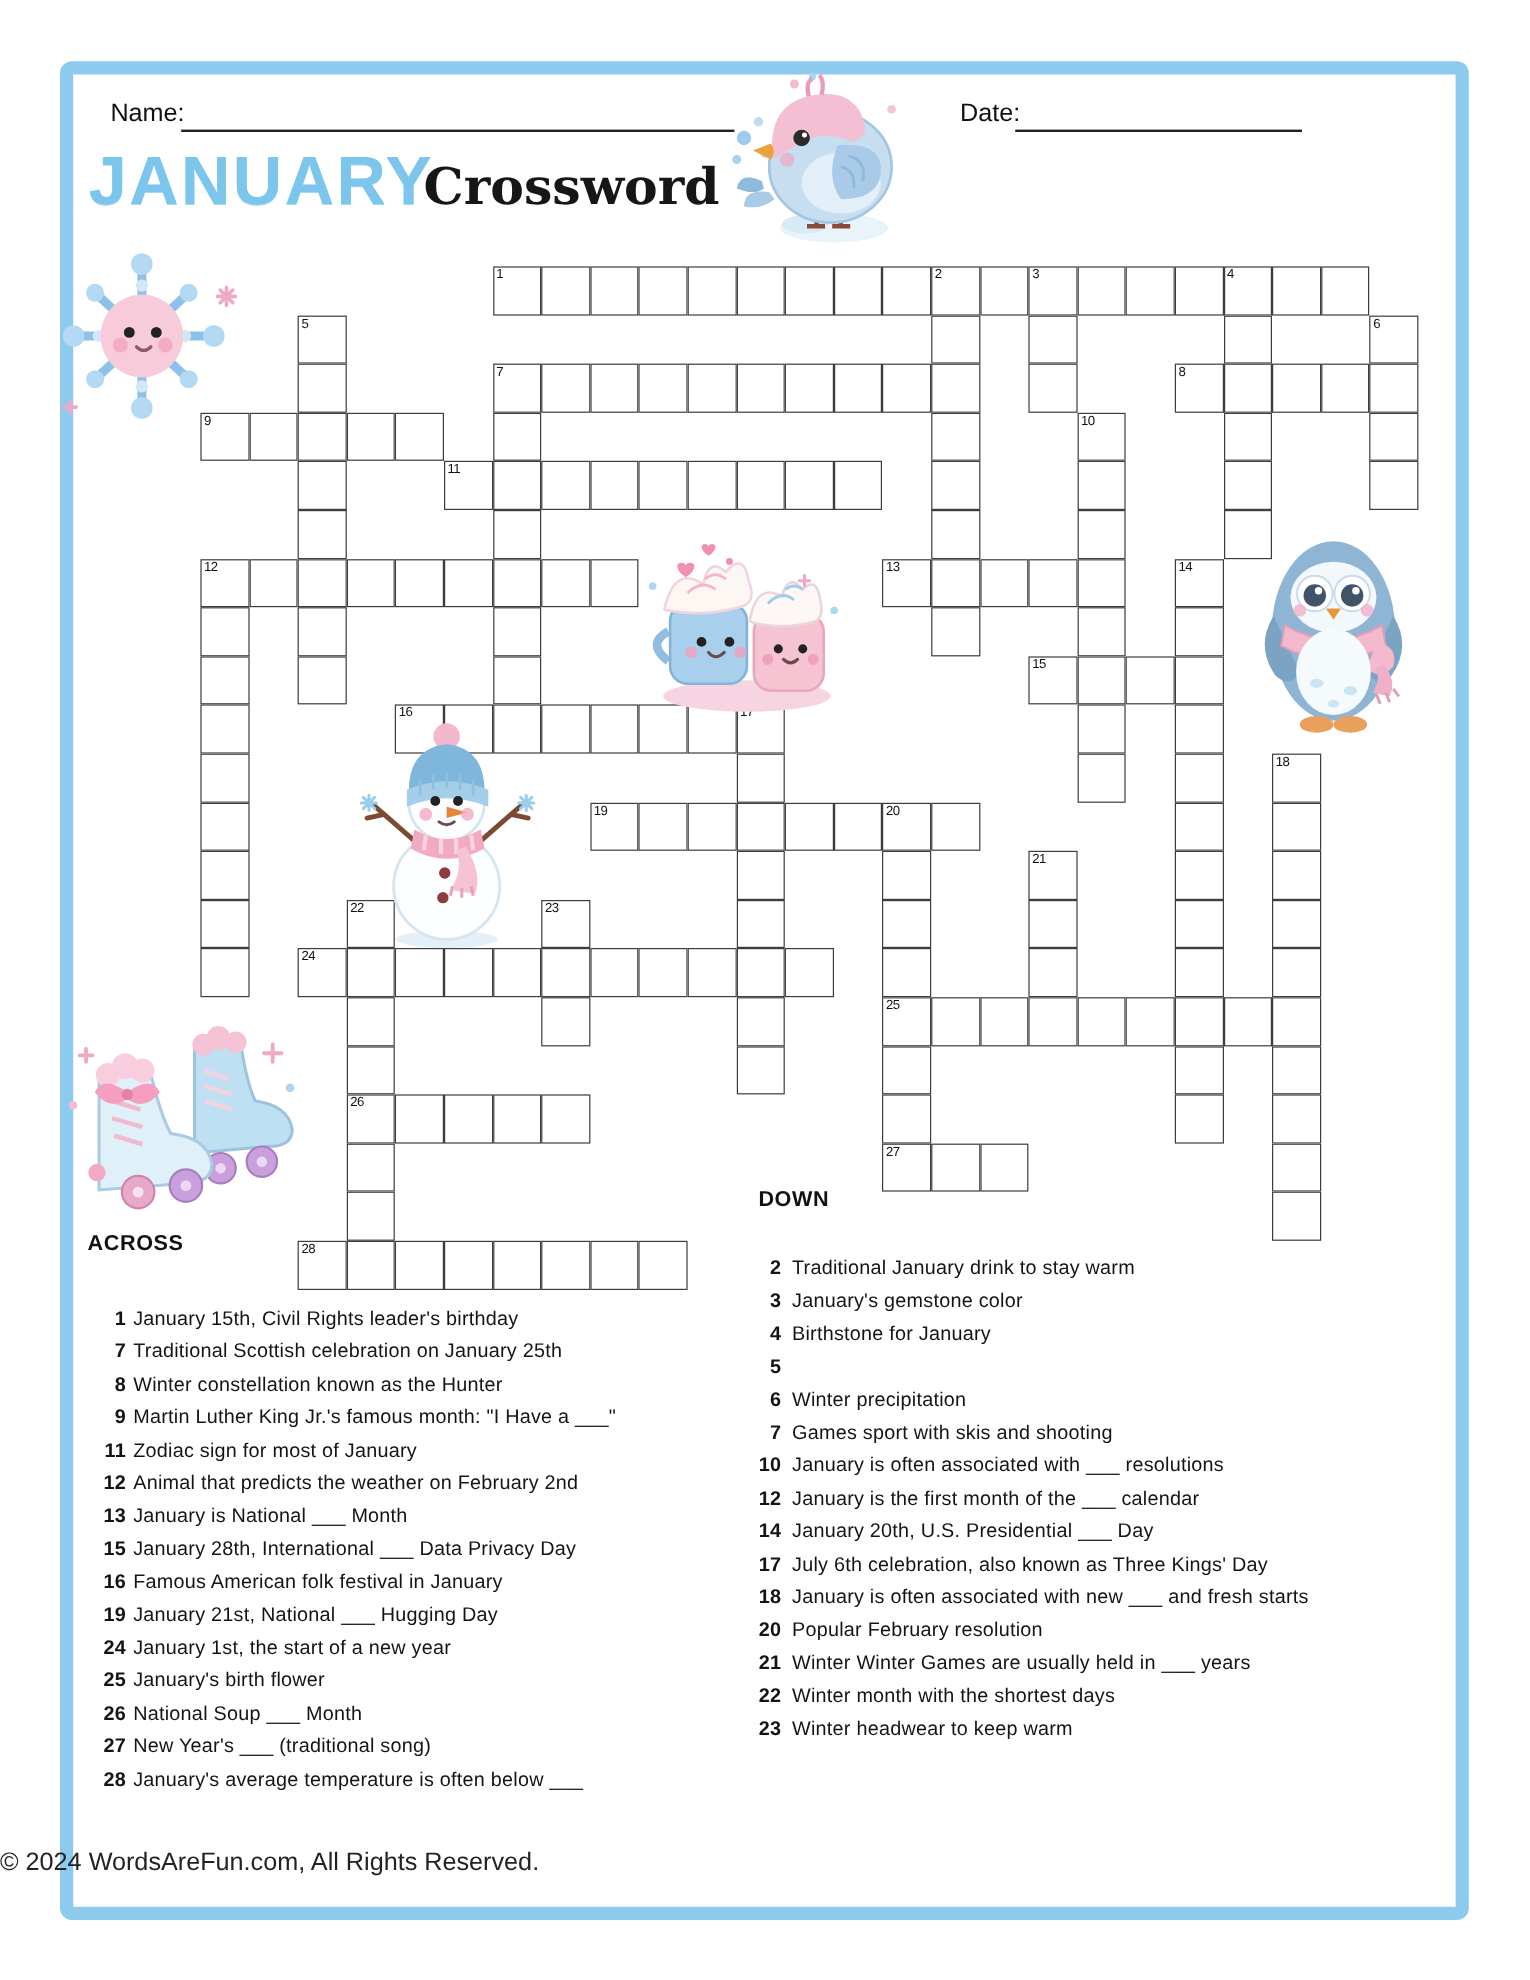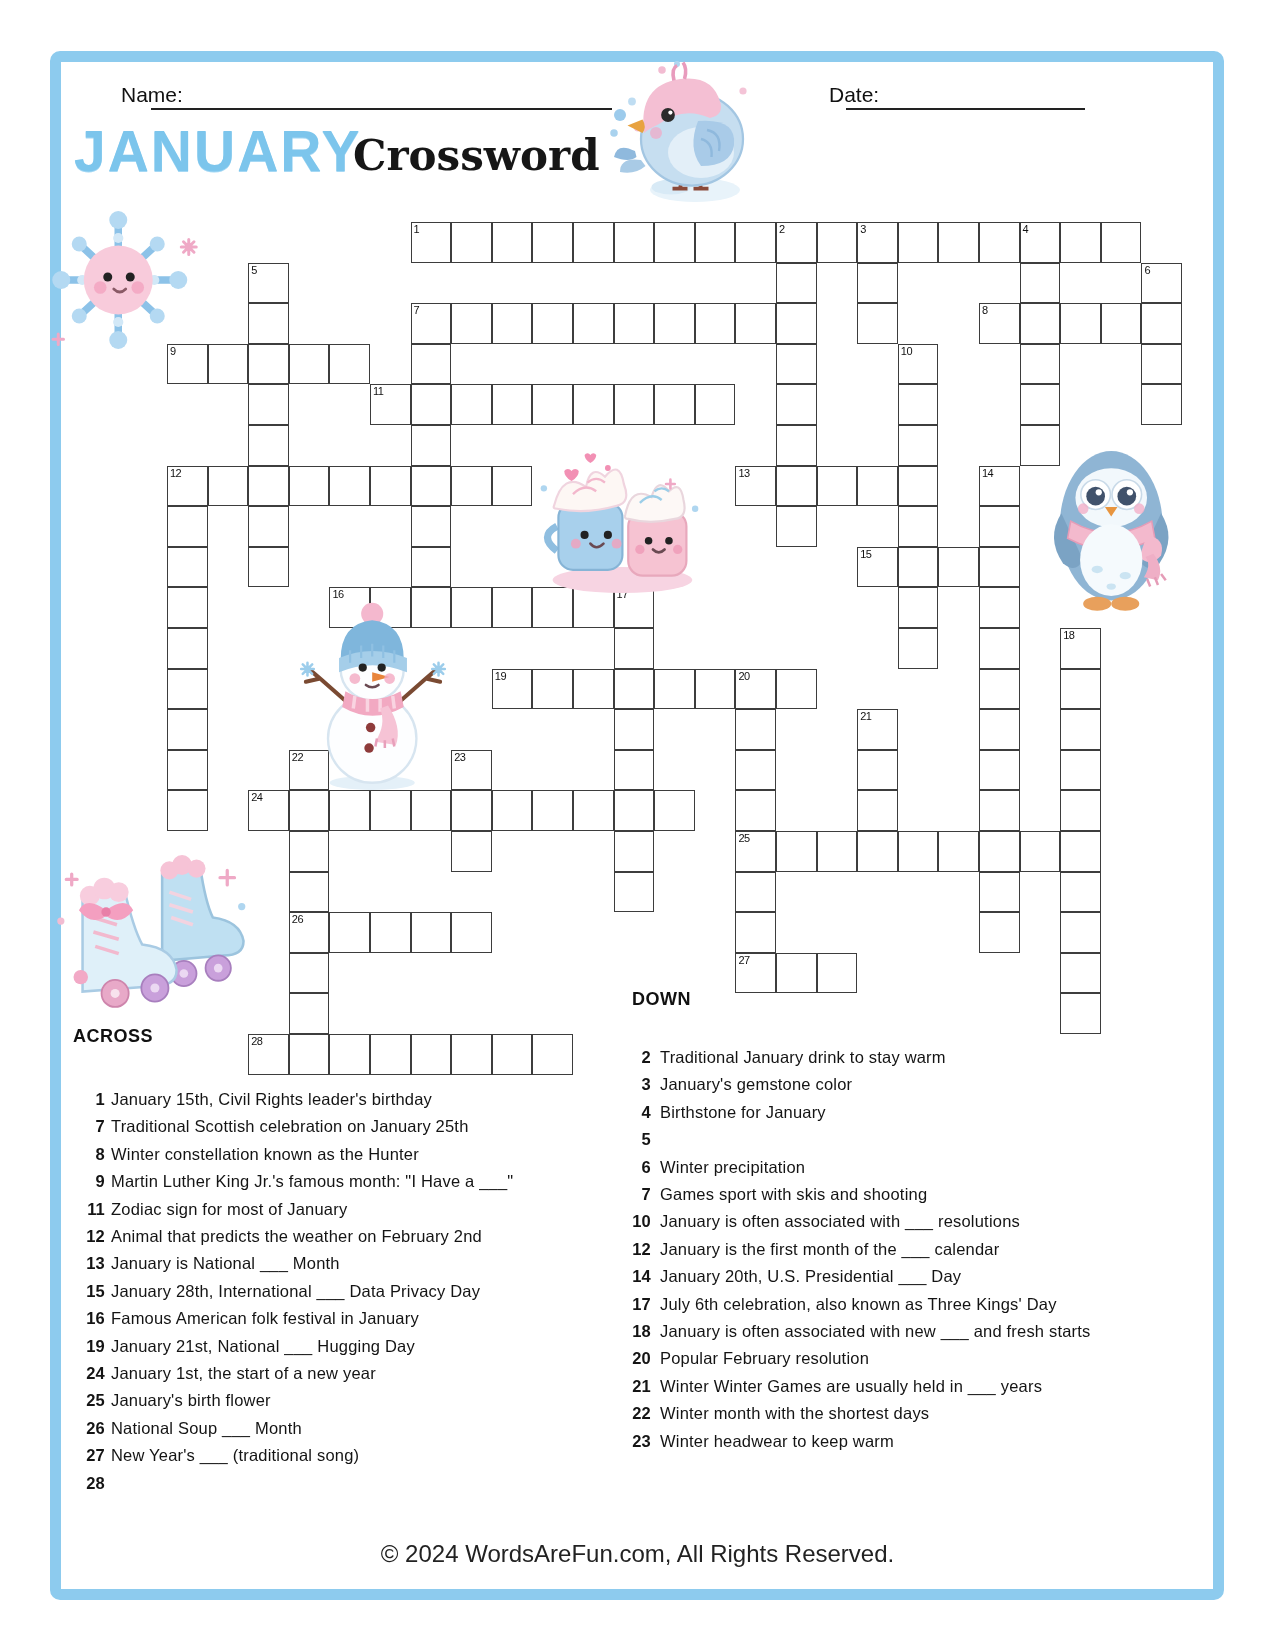--- a/index.html
+++ b/index.html
@@ -1,20 +1,20 @@
 <!DOCTYPE html>
 <html><head>
 <meta charset="utf-8">
 <style>
   html,body{margin:0;padding:0;background:#fff;}
   .page{position:relative;width:1275px;height:1650px;background:#ffffff;
         font-family:"Liberation Sans",sans-serif;overflow:hidden;}
   .border-frame{position:absolute;left:50px;top:51px;width:1152px;height:1527px;
         border:11px solid #8DCBEE;border-radius:10px;}
-  .hdr-label{position:absolute;font-size:21px;color:#111;margin-left:29px;}
+  .hdr-label{position:absolute;font-size:21px;color:#111;}
   .name-label{left:92px;top:83px;}
   .date-label{left:800px;top:83px;}
   .fill-line{position:absolute;border-bottom:2px solid #222;height:24px;}
   .name-line{left:151px;top:84px;width:461px;}
   .date-line{left:846px;top:84px;width:239px;}
   .title-january{position:absolute;left:74px;top:118px;font-size:57px;font-weight:800;
         color:#7CC5EC;letter-spacing:2px;text-shadow:0 1px 0 #a5d8f4;}
   .title-crossword{position:absolute;left:353px;top:131px;font-size:42px;font-weight:700;
         font-family:"DejaVu Serif",serif;color:#161616;}
   .grid{position:absolute;left:0;top:0;}
@@ -25,22 +25,22 @@
   .clue-heading{position:absolute;font-size:18px;font-weight:700;color:#111;letter-spacing:0.5px;}
   .heading-across{left:73px;top:1026px;}
   .heading-down{left:632px;top:989px;}
   .clue-list{position:absolute;color:#141414;}
   .clues-across{left:60px;top:1086px;width:505px;}
   .clues-down{left:604px;top:1044px;width:532px;}
   .clue{display:flex;font-size:16.5px;line-height:27.4px;letter-spacing:0.2px;}
   .clue .num{flex:0 0 45px;text-align:right;font-weight:700;padding-right:6px;}
   .clues-down .clue .num{flex:0 0 47px;padding-right:9px;}
   .clue .txt{flex:1;}
-  .footer{position:absolute;left:0;top:1540px;width:1275px;text-align:center;
-        font-size:24px;color:#222;}
+  .footer{position:absolute;left:0;top:1540px;width:1275px;
+        font-size:21px;color:#222;}
   .illus{position:absolute;}
 </style>
 </head>
 <body>
 
 <div class="page">
   <div class="border-frame"></div>
 
   <span class="hdr-label name-label">Name:</span>
   <span class="fill-line name-line"></span>
@@ -539,20 +539,21 @@
       <div class="clue">
         <span class="num">26</span>
         <span class="txt">National Soup ___ Month</span>
       </div>
       <div class="clue">
         <span class="num">27</span>
         <span class="txt">New Year's ___ (traditional song)</span>
       </div>
       <div class="clue">
         <span class="num">28</span>
+        <span class="txt">January's average temperature is often below ___</span>
       </div>
     </div>
 
   <div class="clue-heading heading-down">DOWN</div>
   <div class="clue-list clues-down" id="down-list">
       <div class="clue">
         <span class="num">2</span>
         <span class="txt">Traditional January drink to stay warm</span>
       </div>
       <div class="clue">

